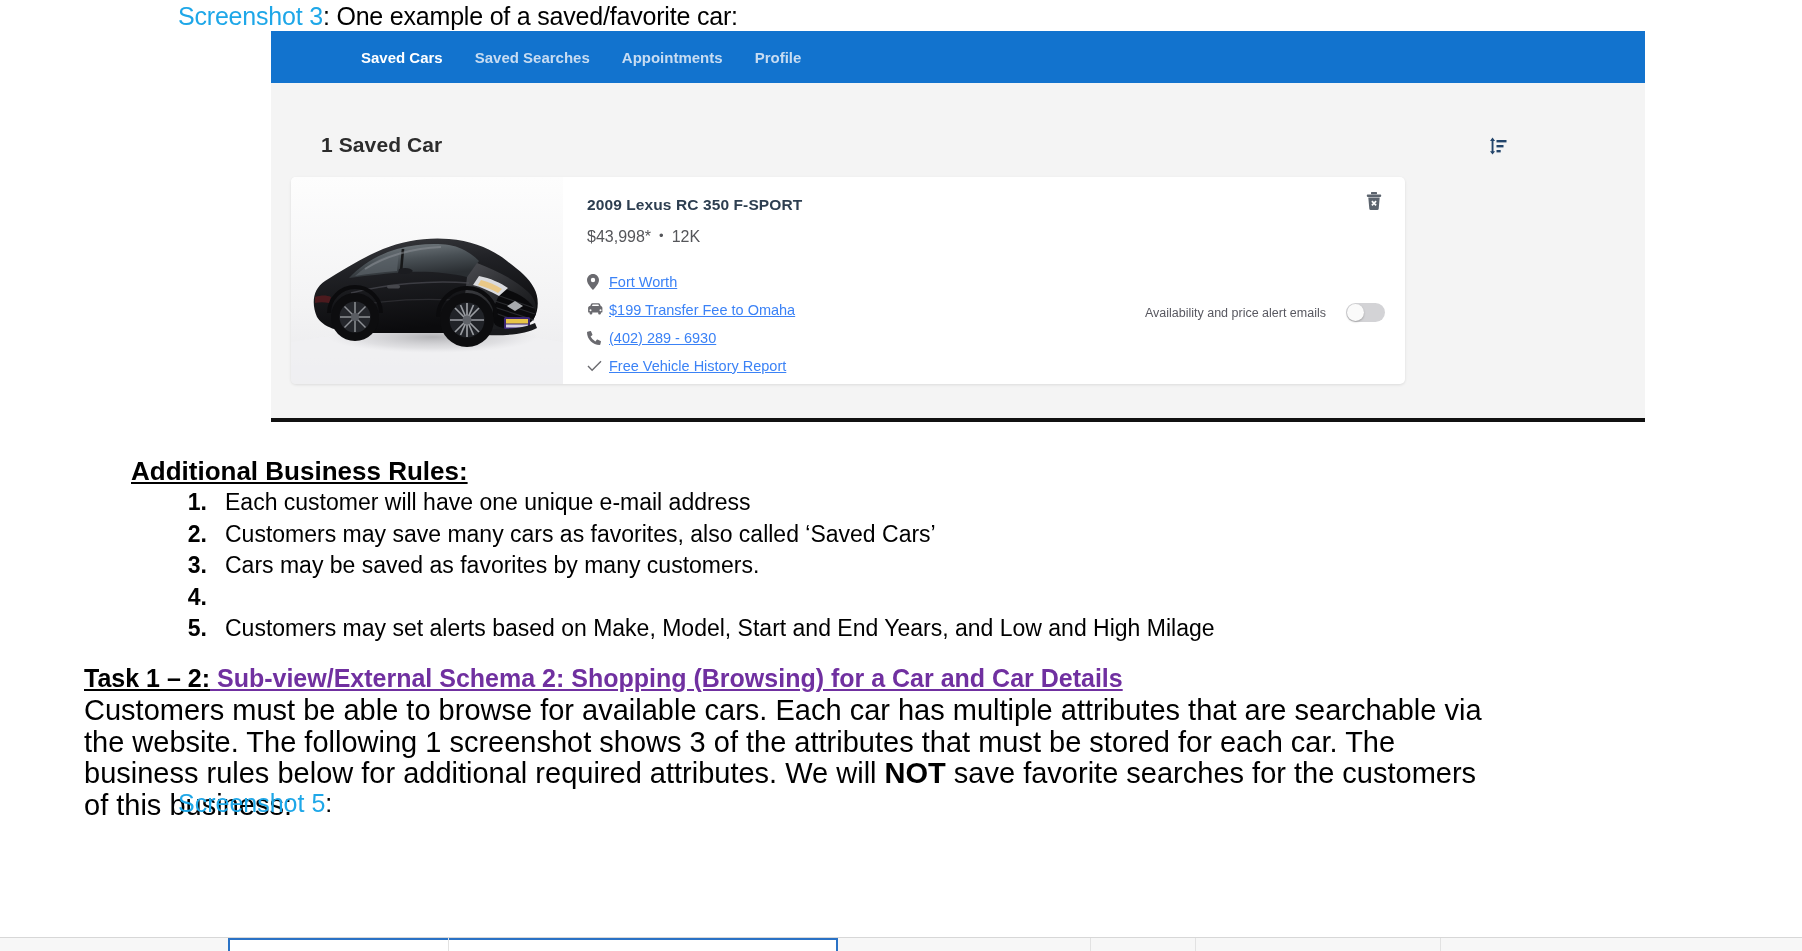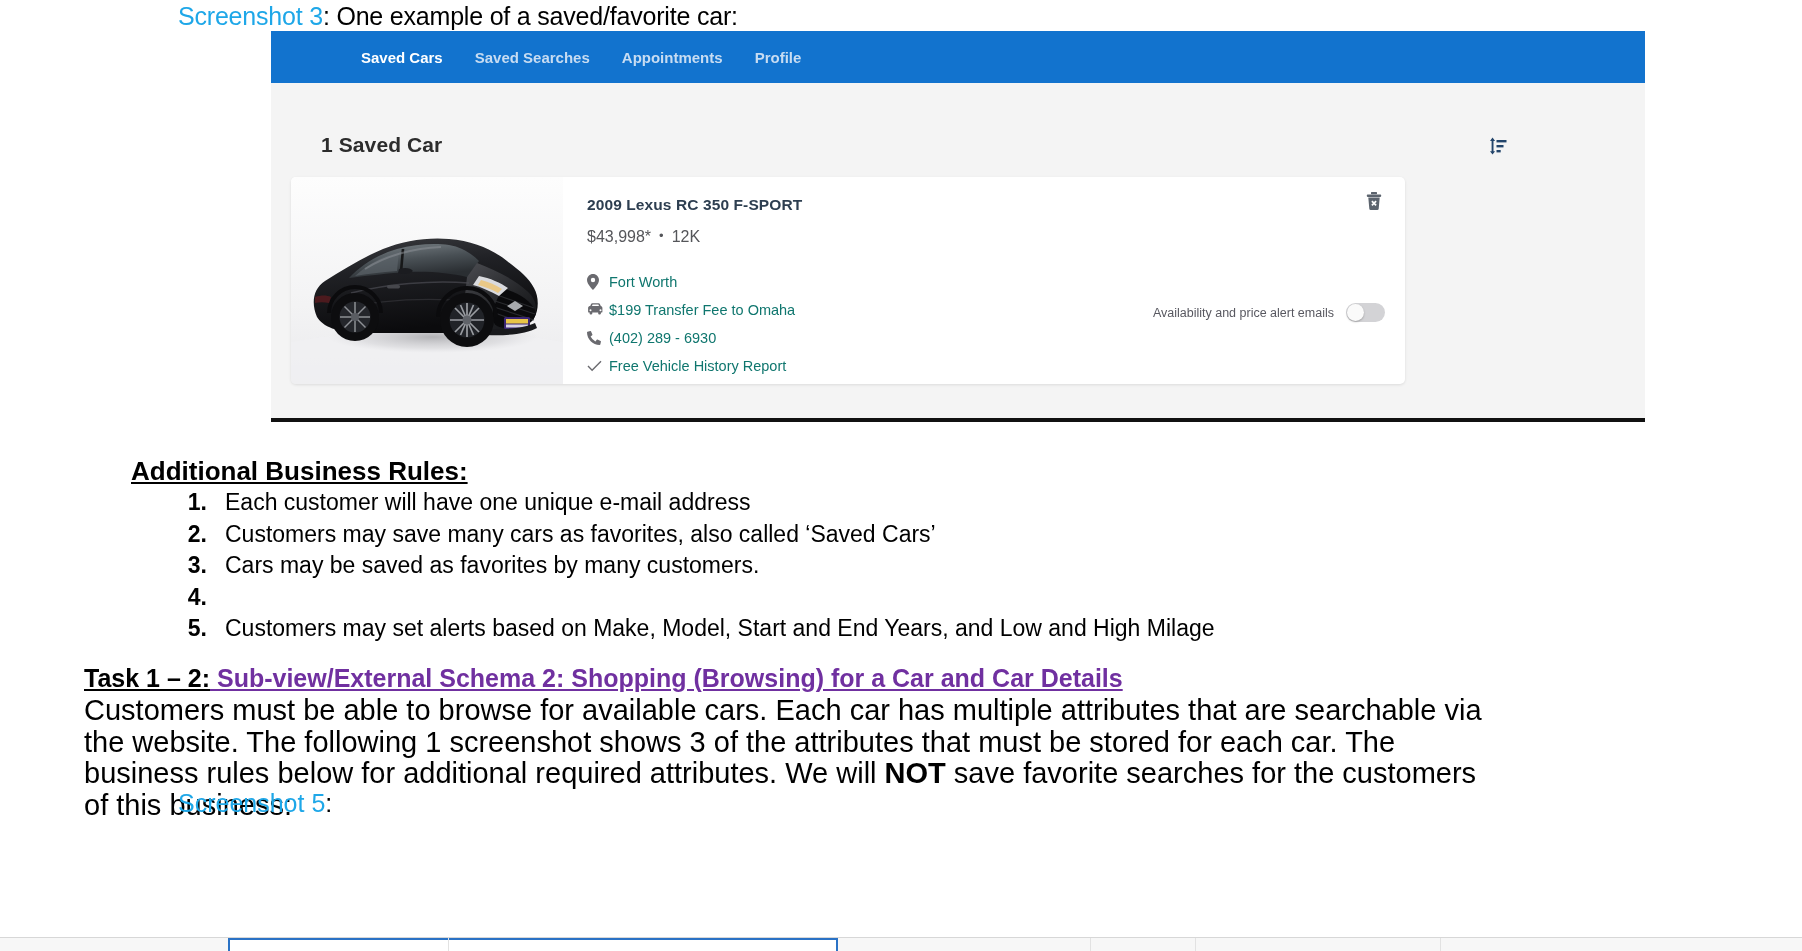--- a/index.html
+++ b/index.html
@@ -190,38 +190,40 @@
   .spec-ico {
     width: 22px;
     min-width: 22px;
     display: flex;
     align-items: center;
     justify-content: flex-start;
     color: #6a6a6f;
   }
   .spec-txt {
     font-size: 14.5px;
-    color: #0f766e;
-    white-space: nowrap;
+    color: #3b82f6;
+    white-space: nowrap;
+    text-decoration: underline;
   }
   .spec-link {
     font-size: 14.5px;
-    color: #0f766e;
+    color: #3b82f6;
+    text-decoration: underline;
     white-space: nowrap;
     cursor: pointer;
   }
 
   
   .alert-area {
     position: absolute;
     right: 20px;
     top: 126px;
     display: flex;
     align-items: center;
-    gap: 12px;
+    gap: 20px;
   }
   .alert-label {
     font-size: 12.5px;
     color: #585860;
     white-space: nowrap;
   }
   .toggle {
     width: 39px;
     height: 19px;
     border-radius: 10px;

